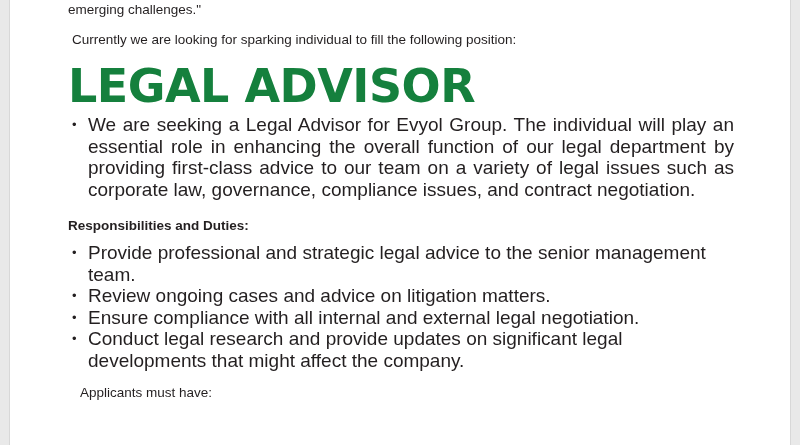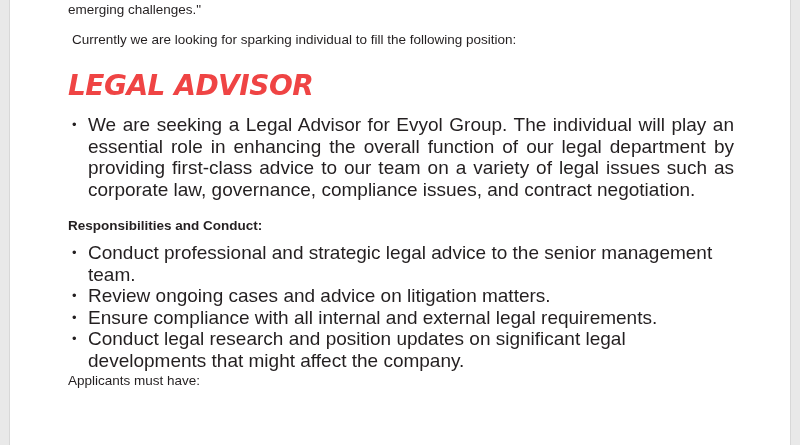--- a/index.html
+++ b/index.html
@@ -57,26 +57,25 @@
   }
   .intro {
     font-size: 13.5px;
     line-height: 20px;
     margin: 13px 0 0 4px;
     color: #231f20;
   }
   .job-title {
     font-family: "DejaVu Sans", sans-serif;
     font-weight: bold;
-    font-size: 28px;
+    font-size: 46px;
     letter-spacing: -0.5px;
     line-height: 44px;
     margin: 14px 0 6px 0;
-    color: #ef4444;
-    font-style: italic;
+    color: #15803d;
   }
   ul.bullets {
     margin: 6px 0 0 0;
     padding: 0;
     list-style: none;
   }
   ul.bullets li {
     position: relative;
     padding-left: 20px;
     font-size: 19px;
@@ -100,21 +99,21 @@
   .section-heading {
     font-weight: bold;
     font-size: 13.5px;
     line-height: 20px;
     margin: 16px 0 2px 0;
     color: #231f20;
   }
   .plain-line {
     font-size: 13.5px;
     line-height: 20px;
-    margin: 0;
+    margin: 12px;
     color: #231f20;
   }
   .clipped {
     overflow: hidden;
   }
 </style>
 </head>
 <body>
 
 <div class="page">
@@ -127,27 +126,27 @@
     <p class="quote-tail">emerging challenges."</p>
 
     <p class="intro">Currently we are looking for sparking individual to fill the following position:</p>
 
     <h1 class="job-title">LEGAL ADVISOR</h1>
 
     <ul class="bullets">
       <li class="summary-item">We are seeking a Legal Advisor for Evyol Group. The individual will play an essential role in enhancing the overall function of our legal department by providing first-class advice to our team on a variety of legal issues such as corporate law, governance, compliance issues, and contract negotiation.</li>
     </ul>
 
-    <p class="section-heading">Responsibilities and Conduct:</p>
+    <p class="section-heading">Responsibilities and Duties:</p>
 
     <ul class="bullets">
-      <li>Conduct professional and strategic legal advice to the senior management team.</li>
+      <li>Provide professional and strategic legal advice to the senior management team.</li>
       <li>Review ongoing cases and advice on litigation matters.</li>
-      <li>Ensure compliance with all internal and external legal requirements.</li>
-      <li>Conduct legal research and position updates on significant legal developments that might affect the company.</li>
+      <li>Ensure compliance with all internal and external legal negotiation.</li>
+      <li>Conduct legal research and provide updates on significant legal developments that might affect the company.</li>
     </ul>
 
 
     <p class="plain-line">Applicants must have:</p>
 
 
   </div>
 </div>
 
 </body></html>

